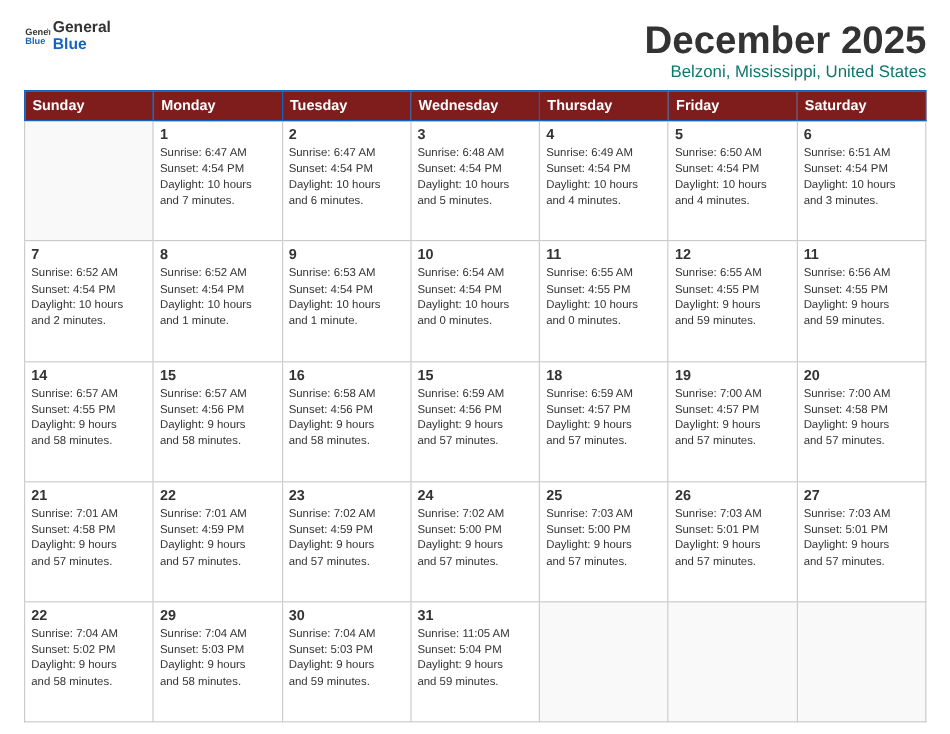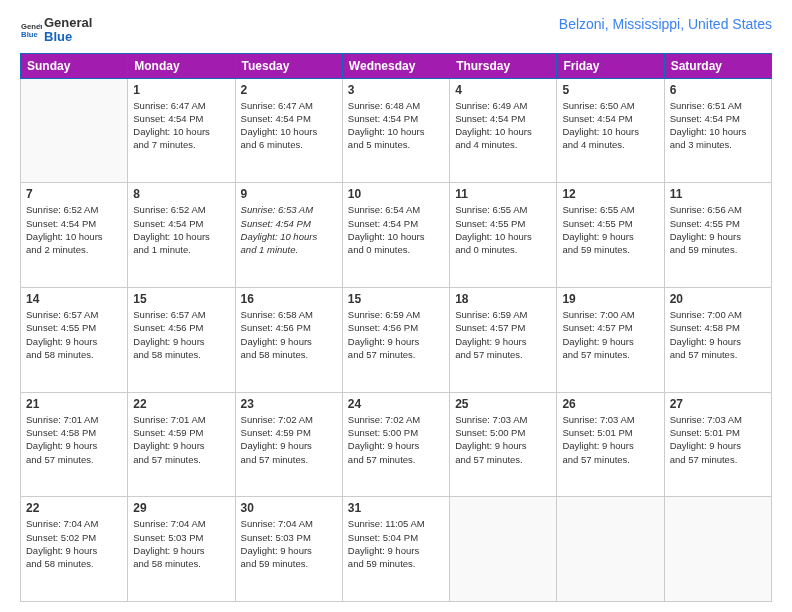--- a/index.html
+++ b/index.html
@@ -36,31 +36,31 @@
       text-align: right;
     }
     .month-title {
       font-size: 32px;
       font-weight: bold;
       color: #333;
       line-height: 1.1;
     }
     .location {
       font-size: 14px;
-      color: #3b82f6;
+      color: #0f766e;
     }
     .calendar {
       flex: 1;
       border: 1px solid #ccc;
       border-collapse: collapse;
       width: 100%;
       table-layout: fixed;
     }
     .calendar th {
-      background: #a21caf;
+      background: #7f1d1d;
       color: #fff;
       font-size: 12px;
       font-weight: bold;
       text-align: left;
       padding: 5px 6px;
       border: 1px solid #1565c0;
     }
     .calendar td {
       border: 1px solid #ccc;
       vertical-align: top;
@@ -98,20 +98,21 @@
         <text x="2" y="18" font-size="14" font-weight="bold" fill="#333" font-family="Arial">General</text>
         <text x="2" y="32" font-size="14" font-weight="bold" fill="#1565c0" font-family="Arial">Blue</text>
         <polygon points="35,8 40,15 35,10" fill="#1565c0"></polygon>
       </svg>
       <div style="display:flex; flex-direction:column; line-height:1.1;">
         <span style="font-size:13px;font-weight:bold;color:#333;">General</span>
         <span style="font-size:13px;font-weight:bold;color:#1565c0;">Blue</span>
       </div>
     </div>
     <div class="title-area">
+      <div class="month-title">December 2025</div>
       <div class="location">Belzoni, Mississippi, United States</div>
     </div>
   </div>
 
   <table class="calendar">
     <thead>
       <tr>
 
       <th>Sunday</th>
           <th>Monday</th>
@@ -179,21 +180,21 @@
           </td>
           <td>
             <div class="day-num">8</div>
             <div class="day-info" style="white-space: pre-line;">Sunrise: 6:52 AM
 Sunset: 4:54 PM
 Daylight: 10 hours
 and 1 minute.</div>
           </td>
           <td>
             <div class="day-num">9</div>
-            <div class="day-info" style="white-space: pre-line; font-style: italic;">Sunrise: 6:53 AM
+            <div class="day-info" style="white-space: pre-line;">Sunrise: 6:53 AM
 Sunset: 4:54 PM
 Daylight: 10 hours
 and 1 minute.</div>
           </td>
           <td>
             <div class="day-num">10</div>
             <div class="day-info" style="white-space: pre-line;">Sunrise: 6:54 AM
 Sunset: 4:54 PM
 Daylight: 10 hours
 and 0 minutes.</div>

